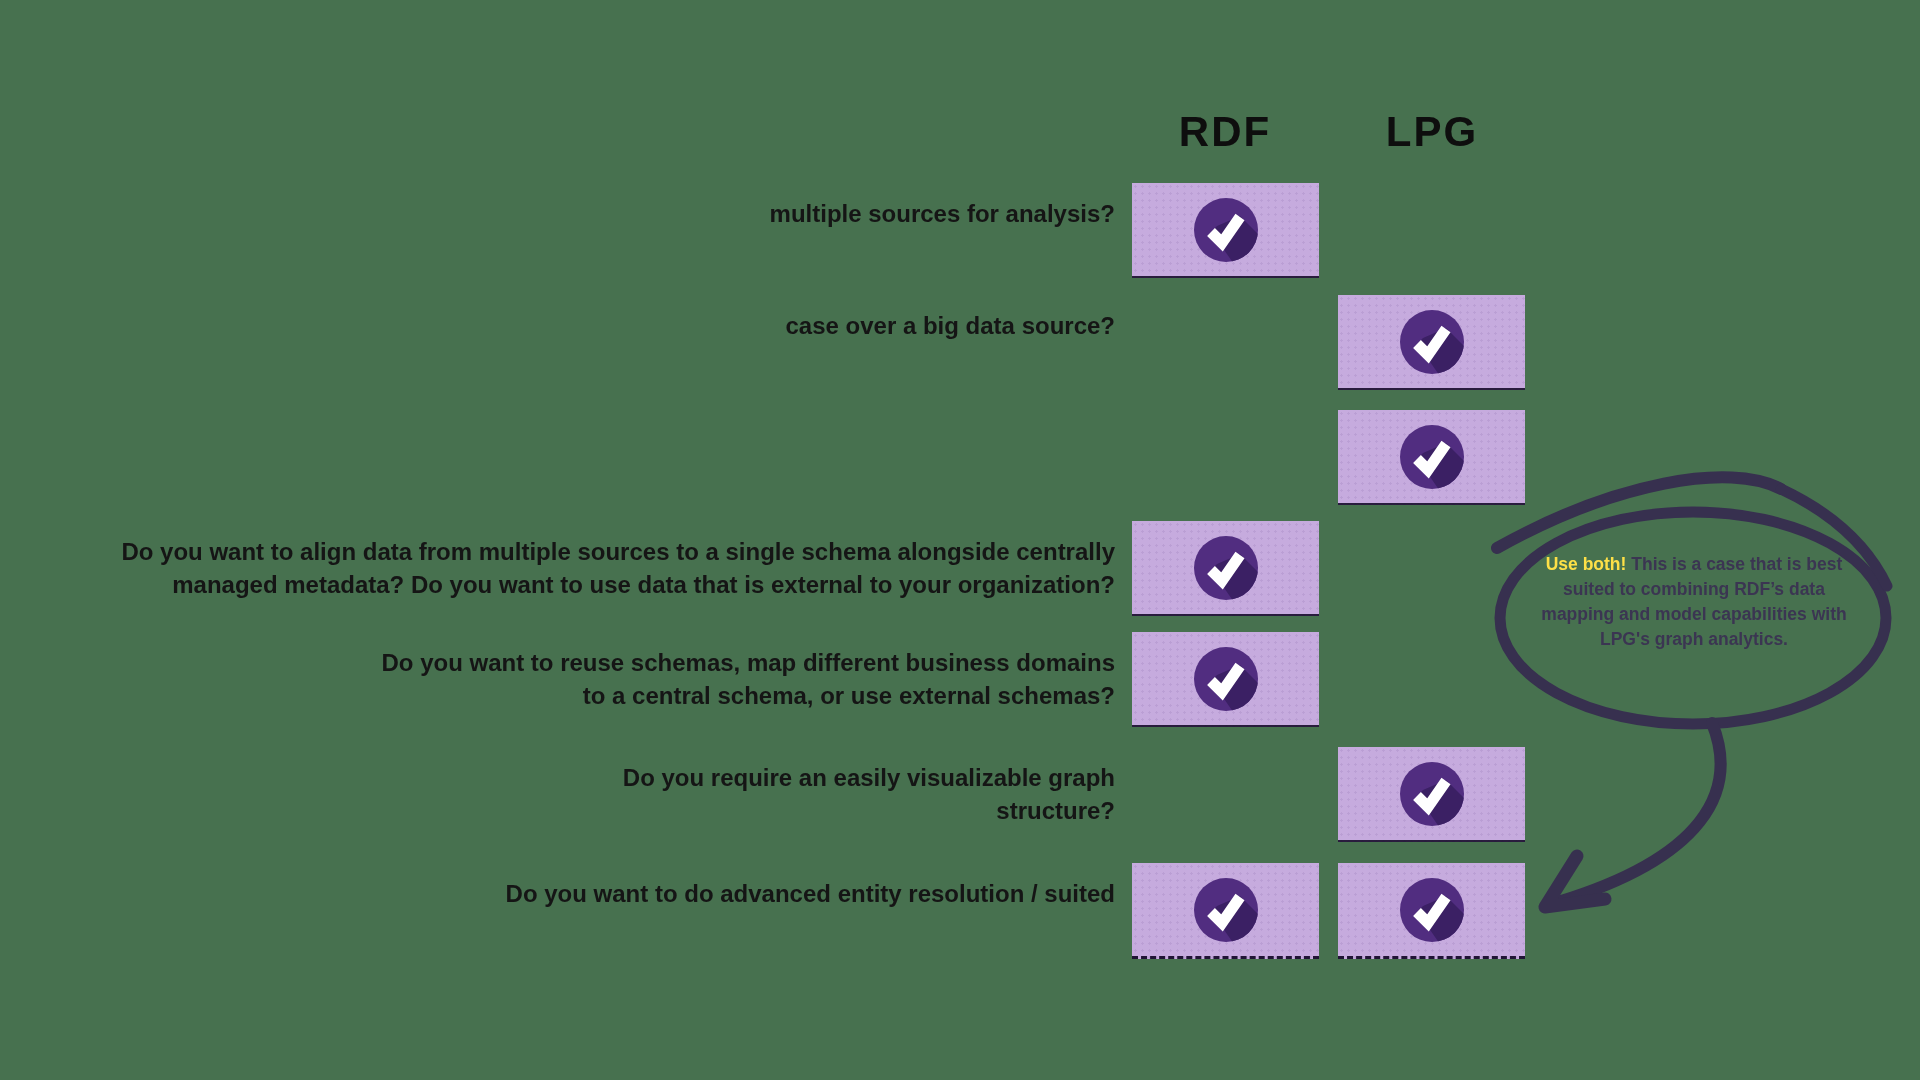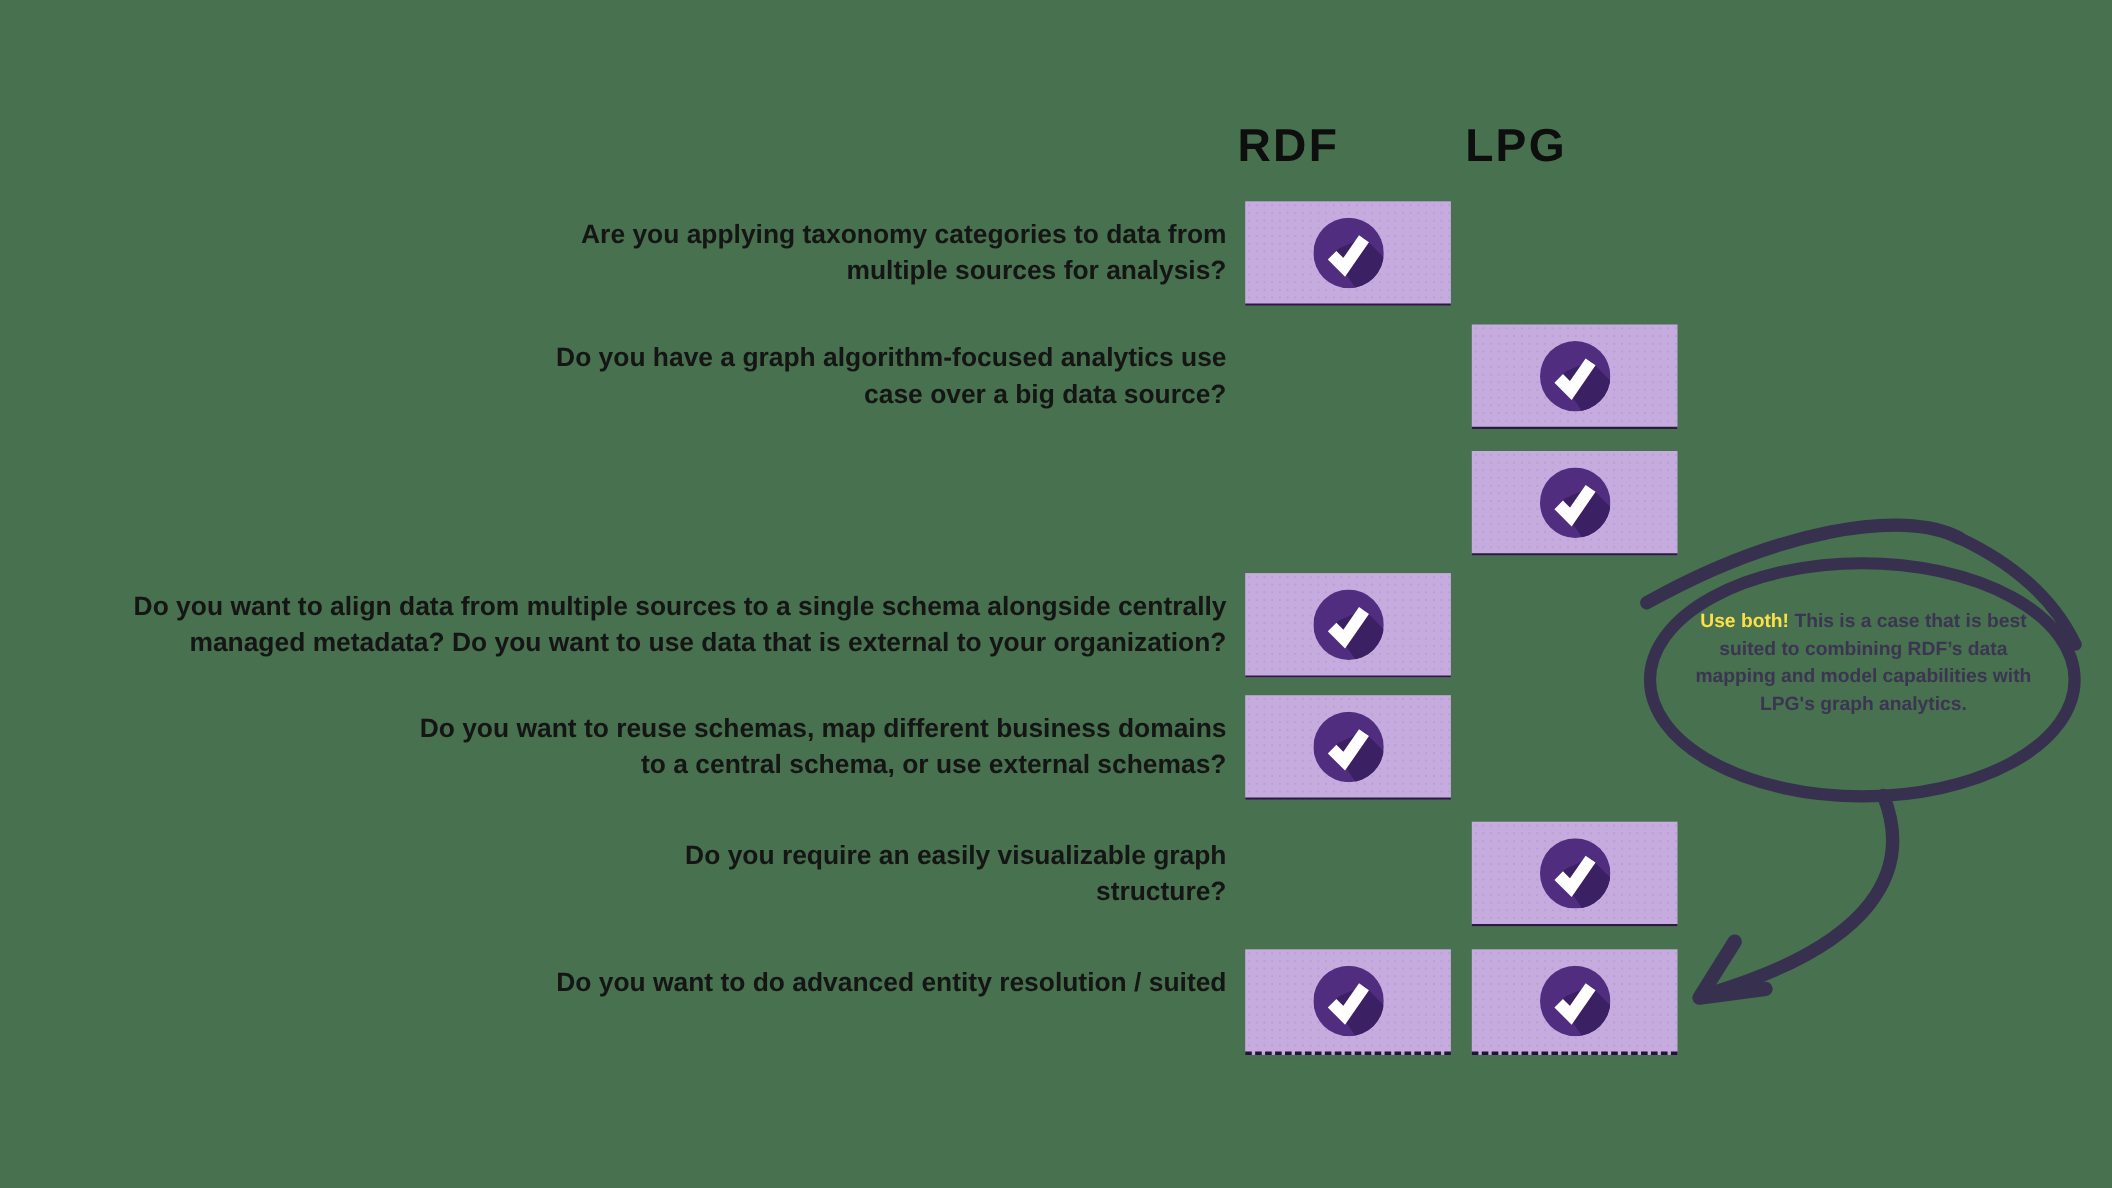--- a/index.html
+++ b/index.html
@@ -3,21 +3,21 @@
 <meta charset="utf-8">
 <style>
   html,body{margin:0;padding:0;}
   body{font-family:"Liberation Sans",sans-serif;}
   #canvas{
     position:relative;width:1920px;height:1080px;overflow:hidden;
     background:#47714F;
   }
   
   .col-header{
-    position:absolute;top:108px;width:200px;
+    position:absolute;top:108px;width:200px;text-align:center;
     font-size:42px;font-weight:800;letter-spacing:2px;color:#0e0e0e;
   }
   #hdr-rdf{left:1125px;}
   #hdr-lpg{left:1332px;}
   
   .question{
     position:absolute;right:805px;text-align:right;color:#151515;
     font-size:24px;line-height:33px;font-weight:600;white-space:nowrap;
   }
   
@@ -58,31 +58,29 @@
         </g>
         <path d="M17,34 L28,45 L46,19" stroke="#FFFFFF" stroke-width="11" fill="none" stroke-linecap="butt" stroke-linejoin="miter"></path>
       </symbol>
     </defs>
   </svg>
 
   <div class="col-header" id="hdr-rdf">RDF</div>
   <div class="col-header" id="hdr-lpg">LPG</div>
 
   <div class="question" style="top:197px">
-    <div>Are you applying taxonomy categories to data from</div>
     <div>multiple sources for analysis?</div>
   </div>
   <div class="check-cell col-rdf" style="top:183px">
     <svg class="chk">
         <use href="#chk-symbol"></use>
       </svg>
   </div>
 
   <div class="question" style="top:309px">
-    <div>Do you have a graph algorithm-focused analytics use</div>
     <div>case over a big data source?</div>
   </div>
   <div class="check-cell col-lpg" style="top:295px">
     <svg class="chk">
         <use href="#chk-symbol"></use>
       </svg>
   </div>
 
   <div class="question" style="top:424px">
   </div>

